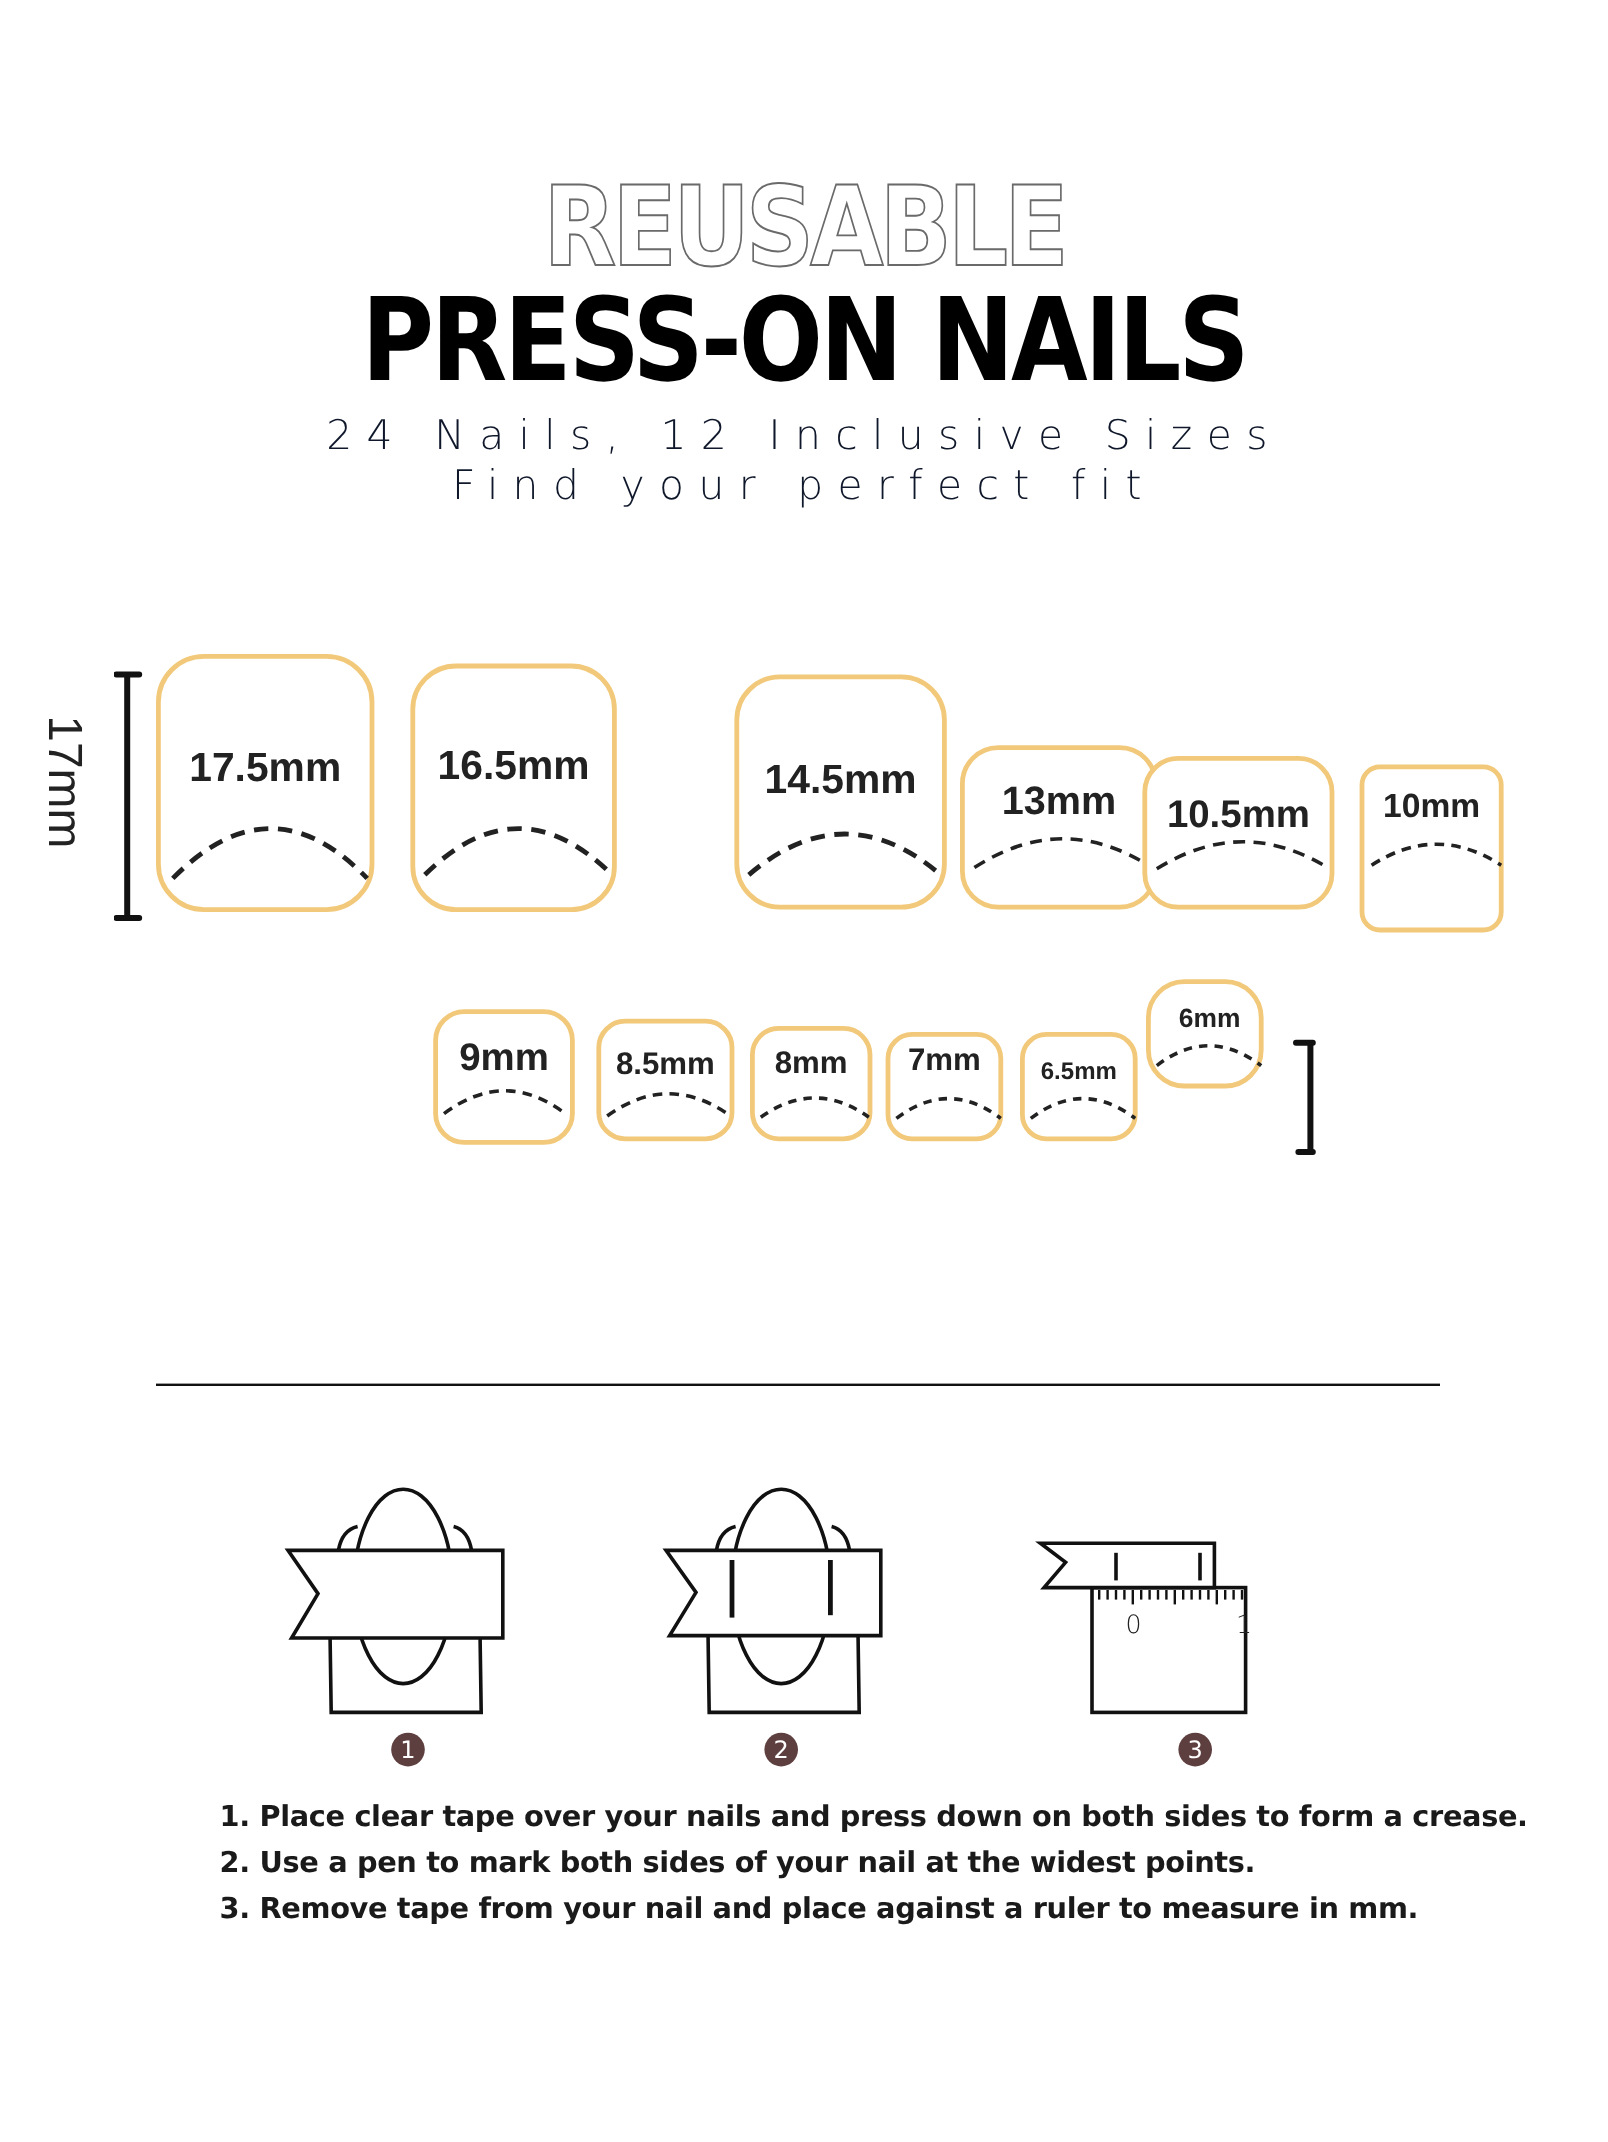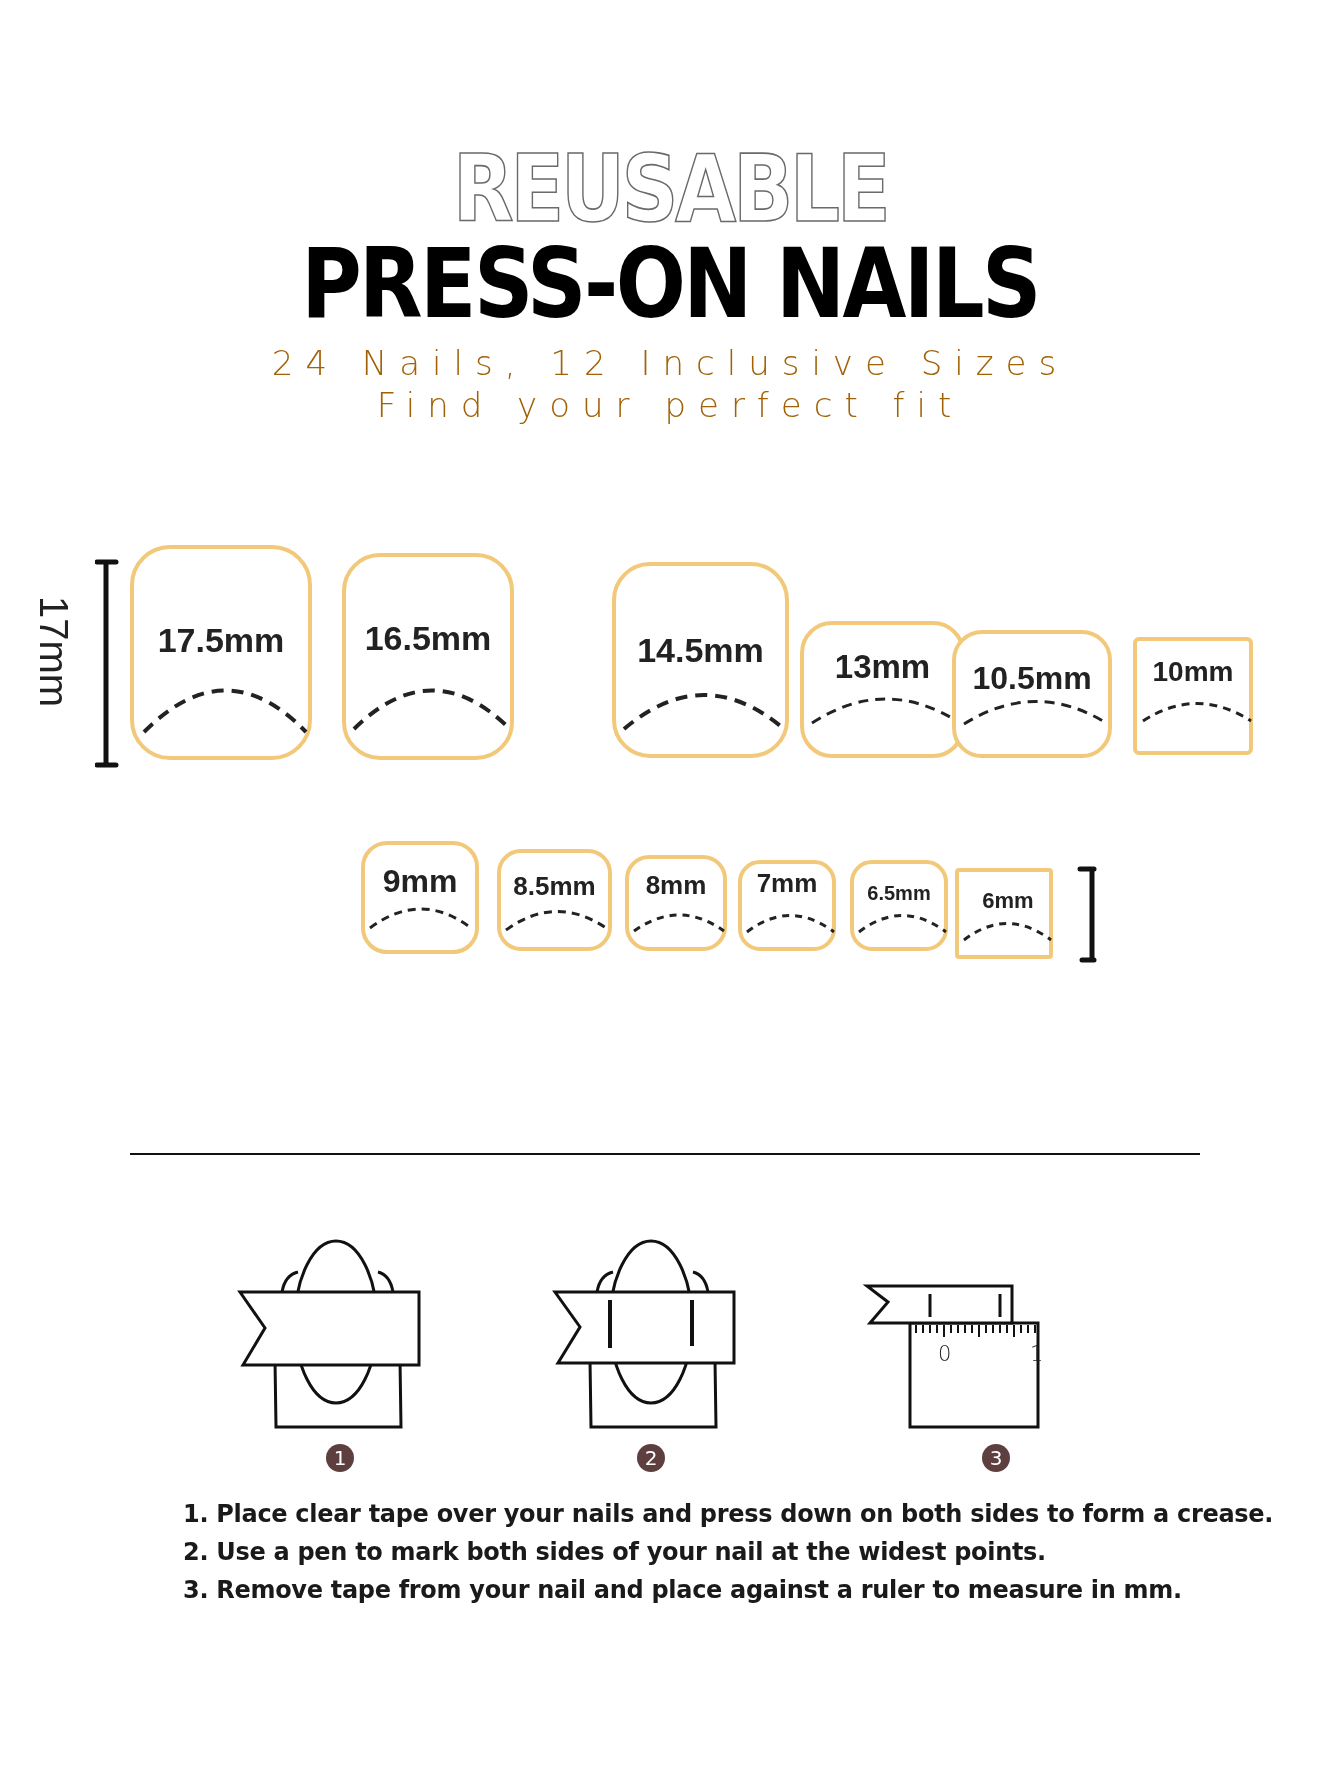--- a/index.html
+++ b/index.html
@@ -18,21 +18,21 @@
     }
     .title-main {
       left: 0; width: 1340px; top: 232px; text-align: center;
       font-family: "DejaVu Sans", sans-serif; font-weight: bold;
       font-size: 96px; line-height: 104px; letter-spacing: -3px;
       color: #000000; transform: scaleX(0.86);
     }
     .subtitle {
       left: 0; width: 1340px; text-align: center;
       font-family: "DejaVu Sans", sans-serif; font-weight: 200;
-      font-size: 34px; line-height: 40px; color: #a16207;
+      font-size: 34px; line-height: 40px; color: #0f172a;
       letter-spacing: 12px;
     }
     .subtitle.s1 { top: 343px; }
     .subtitle.s2 { top: 385px; }
 
     
     .nail {
       position: absolute;
       border: 4px solid #f2c97a;
       border-radius: 30px;
@@ -107,21 +107,21 @@
   <svg class="cuticle" width="165" height="137">
     <path d="M 8 98 Q 82 50 156 98" fill="none" stroke="#222" stroke-width="3" stroke-dasharray="10 7"></path>
   </svg>
 </div>
 <div class="nail" style="left:952px; top:630px; width:160px; height:128px; border-radius:30px;">
   <div class="lbl" style="top:26px; font-size:32px;text-align:center;">10.5mm</div>
   <svg class="cuticle" width="160" height="128">
     <path d="M 8 90 Q 80 45 152 90" fill="none" stroke="#222" stroke-width="3" stroke-dasharray="10 7"></path>
   </svg>
 </div>
-<div class="nail" style="left:1133px; top:637px; width:120px; height:118px; border-radius:6px;">
+<div class="nail" style="left:1133px; top:637px; width:120px; height:140px; border-radius:17px;">
   <div class="lbl" style="top:15px; font-size:28px;">10mm</div>
   <svg class="cuticle" width="120" height="118">
     <path d="M 6 80 Q 60 45 114 80" fill="none" stroke="#222" stroke-width="3" stroke-dasharray="8 6"></path>
   </svg>
 </div>
 
 <div class="nail" style="left:361px; top:841px; width:118px; height:113px; border-radius:26px;">
   <div class="lbl" style="top:18px; font-size:32px;">9mm</div>
   <svg class="cuticle" width="118" height="113">
     <path d="M 5 83 Q 56 45 106 83" fill="none" stroke="#222" stroke-width="3" stroke-dasharray="8 6"></path>
@@ -144,21 +144,21 @@
   <svg class="cuticle" width="98" height="91">
     <path d="M 5 68 Q 48 35 92 68" fill="none" stroke="#222" stroke-width="3" stroke-dasharray="7 6"></path>
   </svg>
 </div>
 <div class="nail" style="left:850px; top:860px; width:98px; height:91px; border-radius:22px;">
   <div class="lbl" style="top:18px; font-size:20px;">6.5mm</div>
   <svg class="cuticle" width="98" height="91">
     <path d="M 5 68 Q 48 35 92 68" fill="none" stroke="#222" stroke-width="3" stroke-dasharray="7 6"></path>
   </svg>
 </div>
-<div class="nail" style="left:955px; top:868px; width:98px; height:91px; border-radius:4px;">
+<div class="nail" style="left:955px; top:816px; width:98px; height:91px; border-radius:32px;">
   <div class="lbl" style="top:16px; font-size:22px; padding-left:8px;">6mm</div>
   <svg class="cuticle" width="98" height="91">
     <path d="M 5 68 Q 48 35 92 68" fill="none" stroke="#222" stroke-width="3" stroke-dasharray="7 6"></path>
   </svg>
 </div>
 
 <svg class="abs" style="left:1076px; top:864px;" width="24" height="100">
   <line x1="16" y1="5" x2="16" y2="96" stroke="#111" stroke-width="5"></line>
   <line x1="4" y1="5" x2="18" y2="5" stroke="#111" stroke-width="5" stroke-linecap="round"></line>
   <line x1="6" y1="96" x2="18" y2="96" stroke="#111" stroke-width="5" stroke-linecap="round"></line>

